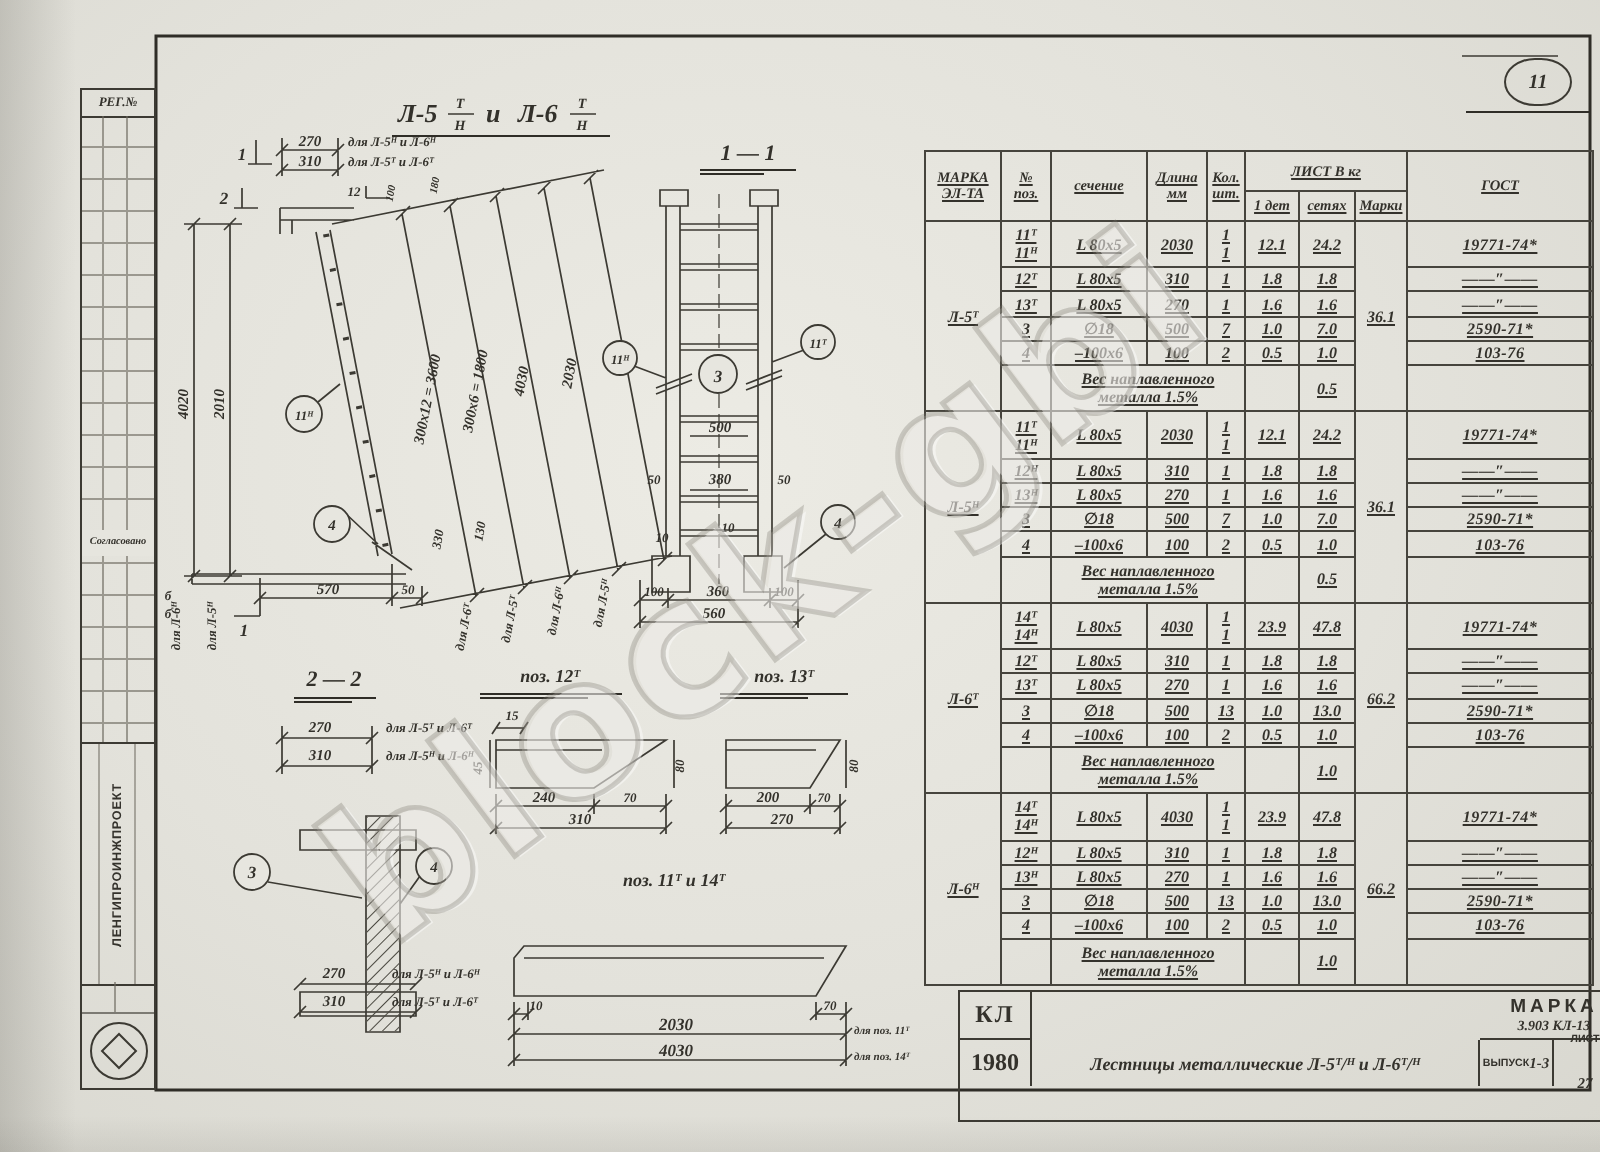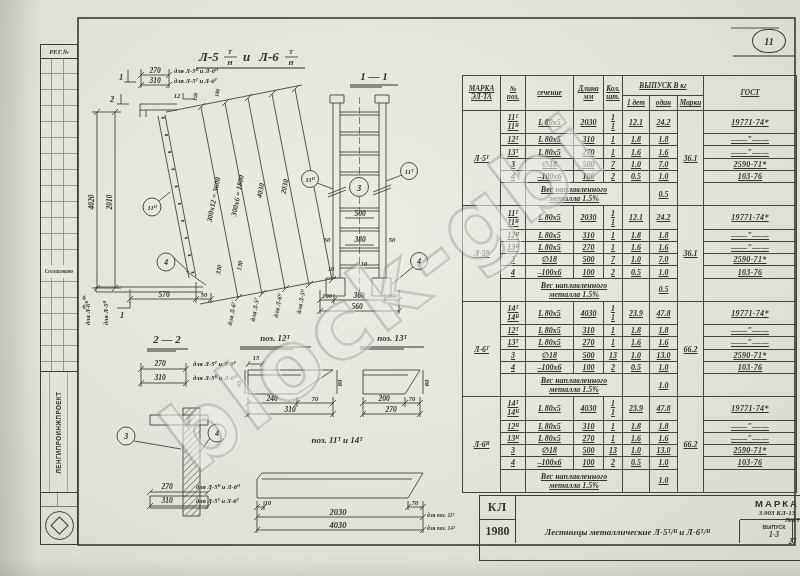--- a/index.html
+++ b/index.html
@@ -71,21 +71,21 @@
   .tblock{position:absolute;left:462px;top:495px;width:334px;height:66px;border:1.6px solid #3c3a33;box-sizing:border-box;z-index:2;margin-left:17px;}
   .tb-cell{position:absolute;box-sizing:border-box;border-right:1px solid #3c3a33;border-bottom:1px solid #3c3a33;
       display:flex;align-items:center;justify-content:center;text-align:center;}
   .tb-logo{left:0;top:0;width:36px;height:24px;font:700 12px "Liberation Serif","DejaVu Serif",serif;letter-spacing:1px;}
   .tb-year{left:0;top:24px;width:36px;height:23px;border-bottom:none;font:700 12px "Liberation Serif","DejaVu Serif",serif;}
   .tb-l1{left:36px;top:0;width:224px;height:24px;font:italic 700 8px "Liberation Serif","DejaVu Serif",serif;padding:0 3px;}
   .tb-l2{left:36px;top:24px;width:224px;height:23px;border-bottom:none;font:italic 700 9px "Liberation Serif","DejaVu Serif",serif;}
   .tb-ser{left:260px;top:0;width:74px;height:24px;border-right:none;flex-direction:column;line-height:1;}
   .tb-ser .s1{font:700 9.5px "Liberation Sans","DejaVu Sans",sans-serif;letter-spacing:2px;}
   .tb-ser .s2{font:italic 700 7px "Liberation Serif","DejaVu Serif",serif;}
-  .tb-iss{left:276px;top:24px;width:37px;height:23px;border-bottom:none;flex-direction:column;line-height:1.1;}
+  .tb-iss{left:260px;top:24px;width:37px;height:23px;border-bottom:none;flex-direction:row;line-height:1.1;}
   .tb-sht{left:294px;top:24px;width:37px;height:23px;border:none;flex-direction:column;line-height:1.1;gap:14px;}
   .tb-iss .lab,.tb-sht .lab{font:700 5.3px "Liberation Sans","DejaVu Sans",sans-serif;}
   .tb-iss .val,.tb-sht .val{font:italic 700 7.5px "Liberation Serif","DejaVu Serif",serif;}
 </style>
 </head>
 <body>
 
 <div class="sheet">
 
   <div class="stamp">
@@ -296,26 +296,26 @@
       <tr class="hr1">
         <th rowspan="2" class="pre">МАРКА
 ЭЛ-ТА</th>
         <th rowspan="2" class="pre">№
 поз.</th>
         <th rowspan="2">сечение</th>
         <th rowspan="2" class="pre">Длина
 мм</th>
         <th rowspan="2" class="pre">Кол.
 шт.</th>
-        <th colspan="3">ВЫПУСК В кг</th>
+        <th colspan="3">ЛИСТ В кг</th>
         <th rowspan="2">ГОСТ</th>
       </tr>
       <tr class="hr2">
         <th>1 дет</th>
-        <th>один</th>
+        <th>сетях</th>
         <th>Марки</th>
       </tr>
     </thead>
     <tbody>
       <tr>
           <td class="mark" rowspan="6">Л-5ᵀ</td>
           <td class="pre sm">11ᵀ
 11ᴴ</td>
           <td>L 80х5</td>
           <td>2030</td>

